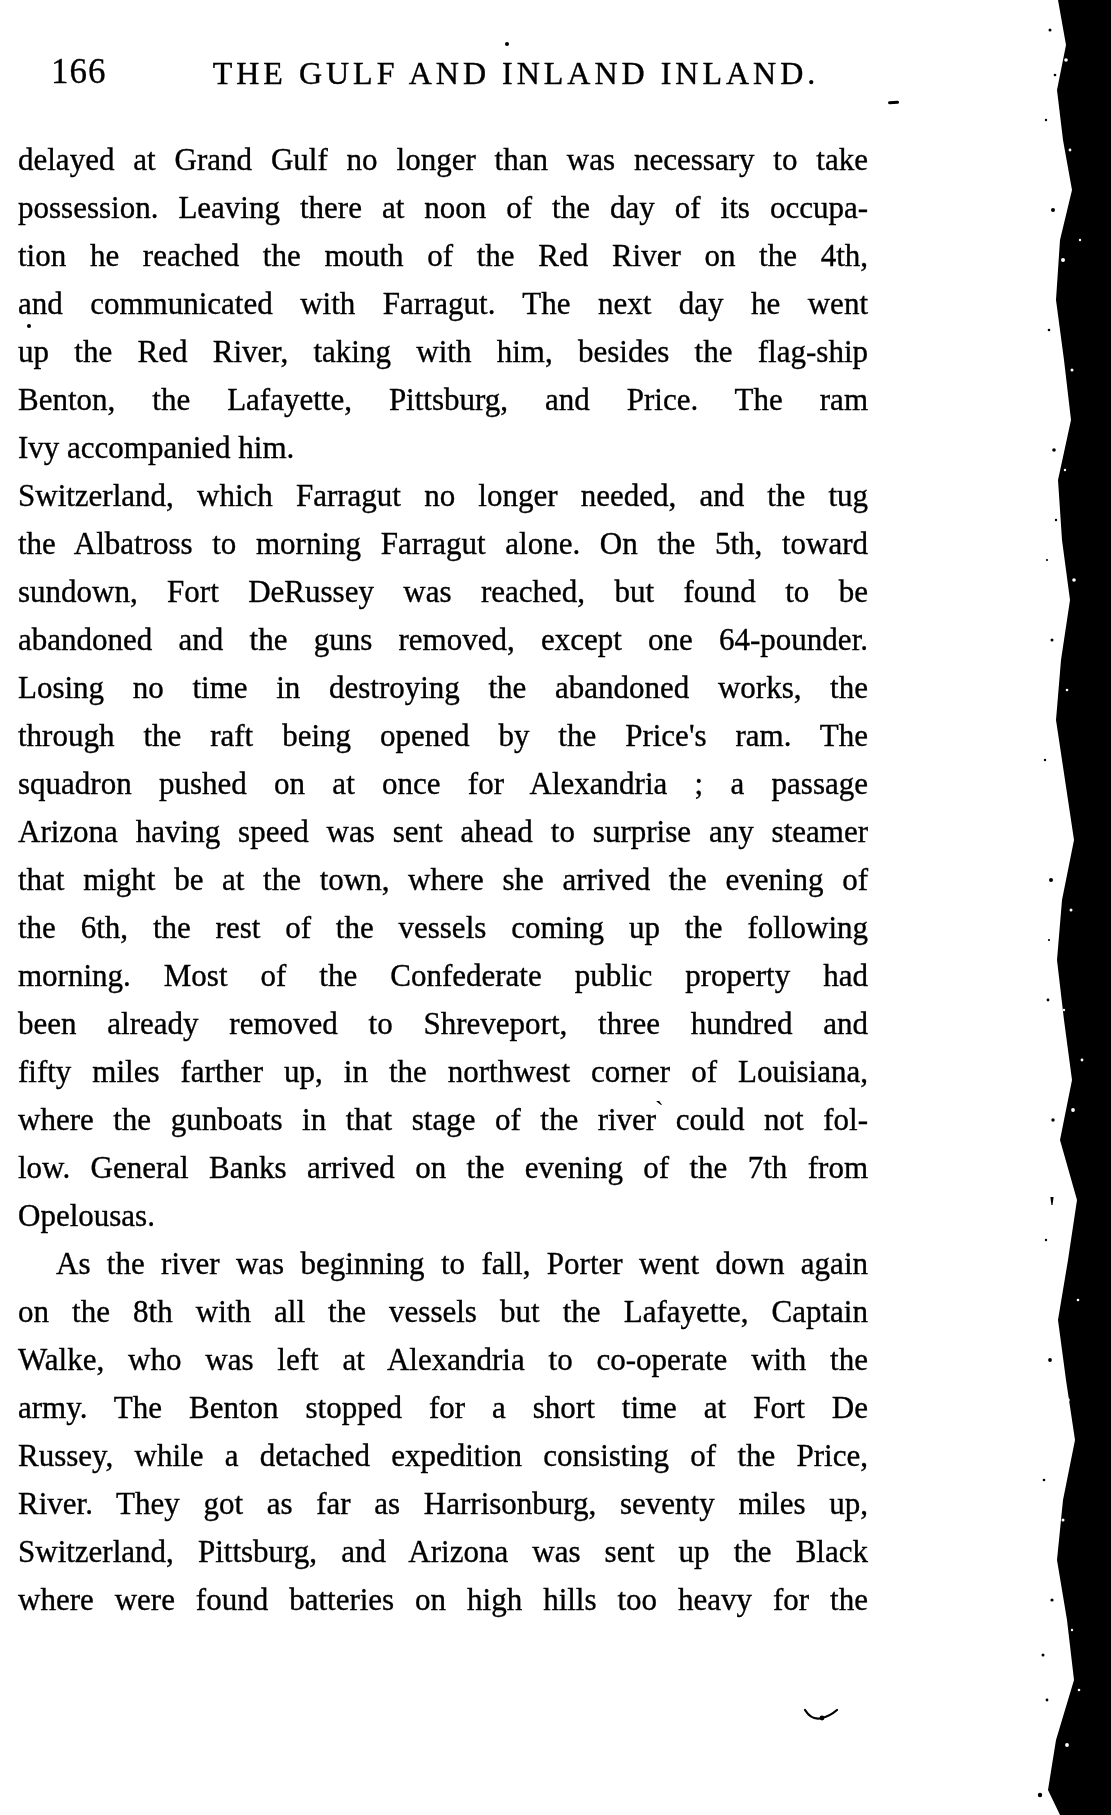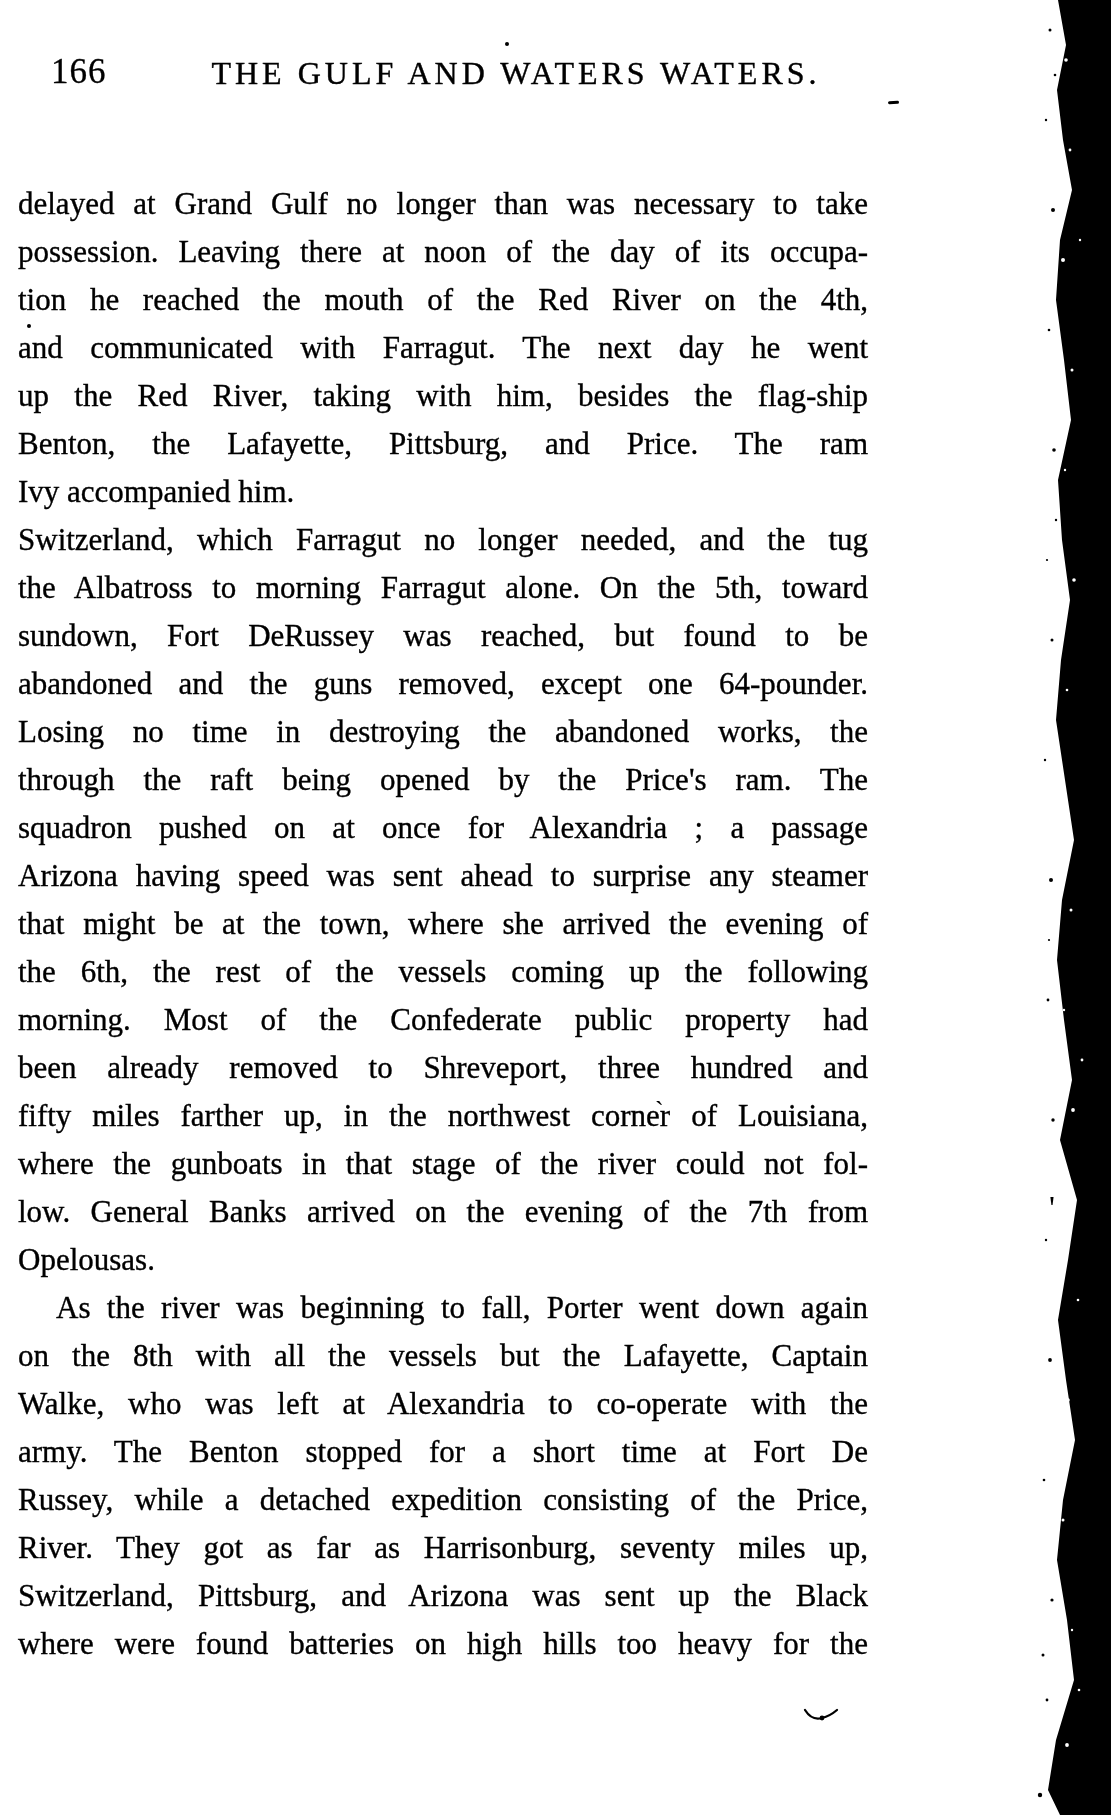--- a/index.html
+++ b/index.html
@@ -47,21 +47,20 @@
   }
 
   
   .text-block {
     position: absolute;
     left: 18px;
     top: 136px;
     width: 850px;
     font-size: 31px;
     line-height: 48px;
-    margin-top: 44px;
     -webkit-text-stroke: 0.35px var(--ink, #000);
   }
   .line {
     height: 48px;
     text-align: justify;
     text-align-last: justify;
   }
   .line.flush { text-align-last: left; }
   .line.indent { text-indent: 38px; }
 
@@ -89,21 +88,21 @@
     pointer-events: none;
   }
 </style>
 </head>
 <body>
 
 <div class="page" style="--ink: #000000; --paper: #ffffff;">
 
   <header class="running-head">
     <span class="page-num">166</span>
-    <span class="head-title">THE GULF AND WATERS WATERS.</span>
+    <span class="head-title">THE GULF AND INLAND INLAND.</span>
   </header>
 
   <main class="text-block" id="body-text">
       <div class="line">delayed at Grand Gulf no longer than was necessary to take</div>
       <div class="line">possession.  Leaving there at noon of the day of its occupa-</div>
       <div class="line">tion he reached the mouth of the Red River on the 4th,</div>
       <div class="line">and communicated with Farragut.  The next day he went</div>
       <div class="line">up the Red River, taking with him, besides the flag-ship</div>
       <div class="line">Benton, the Lafayette, Pittsburg, and Price.  The ram</div>
       <div class="line flush">Ivy accompanied him.</div>

